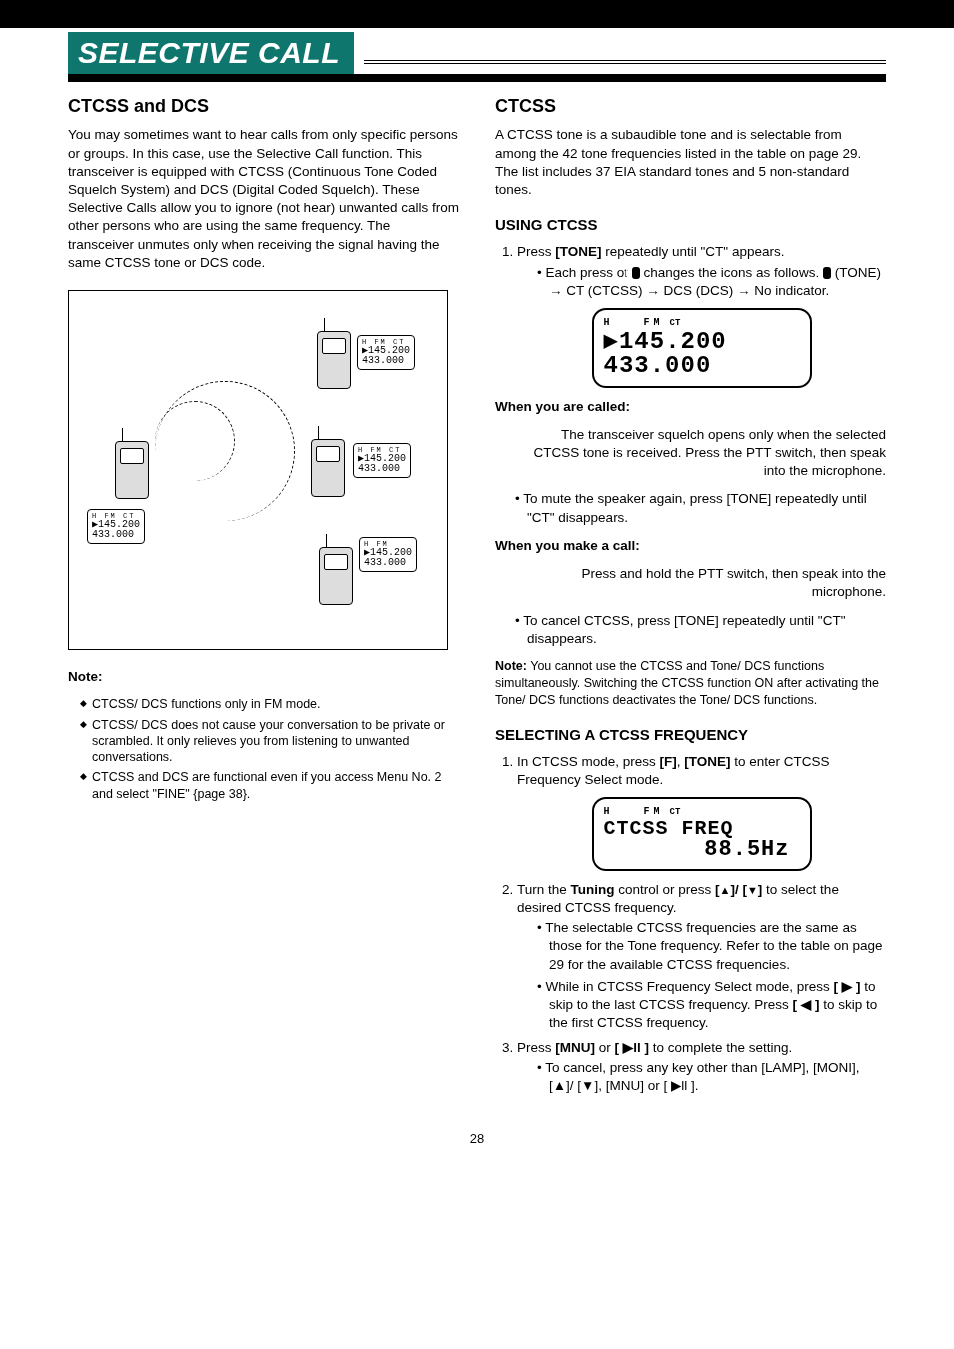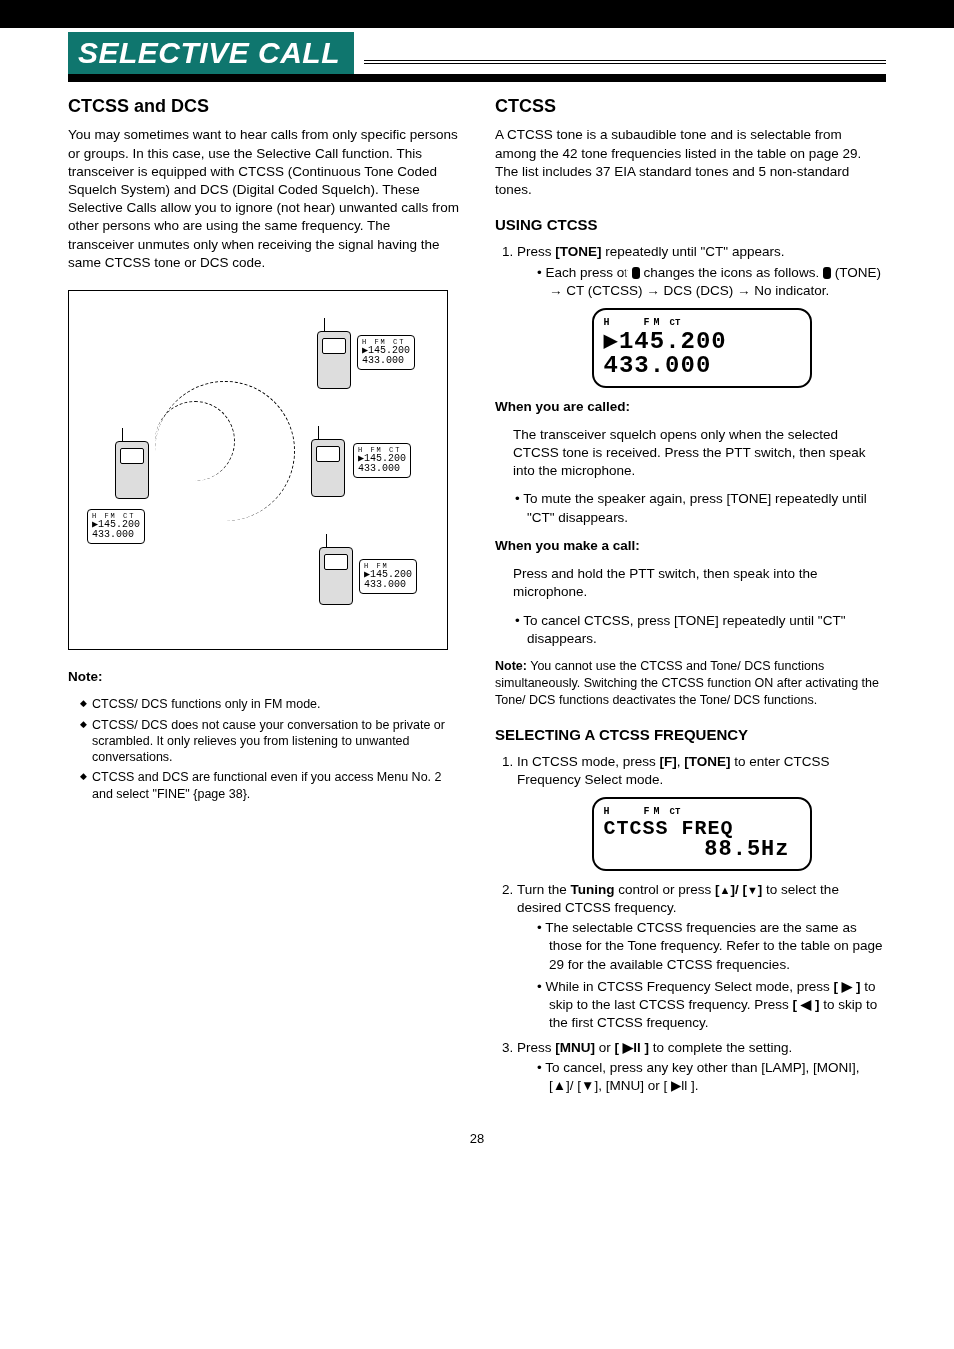--- a/index.html
+++ b/index.html
@@ -8,21 +8,21 @@
   .page { padding: 0 68px 40px 68px; }
   .title-row { display: flex; align-items: flex-end; margin-top: 4px; }
   .title-box { background: #0f766e; color: #fff; font-style: italic; font-weight: 900; font-size: 30px; padding: 4px 14px 4px 10px; letter-spacing: 0.5px; }
   .title-rule { flex: 1; border-top: 4px double #000; margin-left: 10px; margin-bottom: 10px; }
   .under-rule { height: 8px; background: #000; margin-top: 0; }
   .columns { display: flex; gap: 36px; margin-top: 6px; }
   .col { flex: 1; font-size: 13.5px; line-height: 1.35; }
   .h2 { font-weight: 900; font-size: 18px; margin: 6px 0 8px 0; }
   .h3 { font-weight: 900; font-size: 15px; margin: 16px 0 8px 0; }
   p { margin: 4px 0 10px 0; }
-  .indent { margin-left: 18px; }
+  .indent { margin-left: 18px; text-align: right; }
   ol { margin-left: 22px; }
   ol li { margin-bottom: 6px; }
   .bullet { margin-left: 32px; text-indent: -12px; margin-top: 2px; margin-bottom: 4px; }
   .label-t { display:inline-block; background:#000; color:#fff; border-radius:3px; font-size:10px; font-weight:bold; padding:1px 4px; line-height:1; vertical-align:middle; }
   .key { font-weight: bold; }
   .notehead { font-weight: bold; margin-top: 10px; }
   .notelist { margin: 4px 0 4px 12px; }
   .notelist div { position: relative; padding-left: 12px; margin-bottom: 4px; font-size: 12.5px; line-height: 1.3; }
   .notelist div::before { content: "◆"; position: absolute; left: 0; font-size: 9px; top: 2px; }
   .radio-fig { border: 1px solid #000; width: 380px; height: 360px; margin: 18px 0; display: flex; align-items: center; justify-content: center; position: relative; background: #fff; }
@@ -82,21 +82,21 @@
           </div>
 
           <div class="radio-icon" style="left:242px; top:148px;"></div>
           <div class="mini-lcd" style="left:284px; top:152px;">
             <div class="hd"><span>H</span> <span>FM</span> <span>CT</span></div>
             <div>▶145.200</div>
             <div> 433.000</div>
           </div>
 
           <div class="radio-icon" style="left:250px; top:256px;"></div>
-          <div class="mini-lcd" style="left:290px; top:268px;">
+          <div class="mini-lcd" style="left:290px; top:246px;">
             <div class="hd"><span>H</span> <span>FM</span></div>
             <div>▶145.200</div>
             <div> 433.000</div>
           </div>
         </div>
       </div>
 
       <p><span class="notehead">Note:</span></p>
       <div class="notelist">
         <div>CTCSS/ DCS functions only in FM mode.</div>

